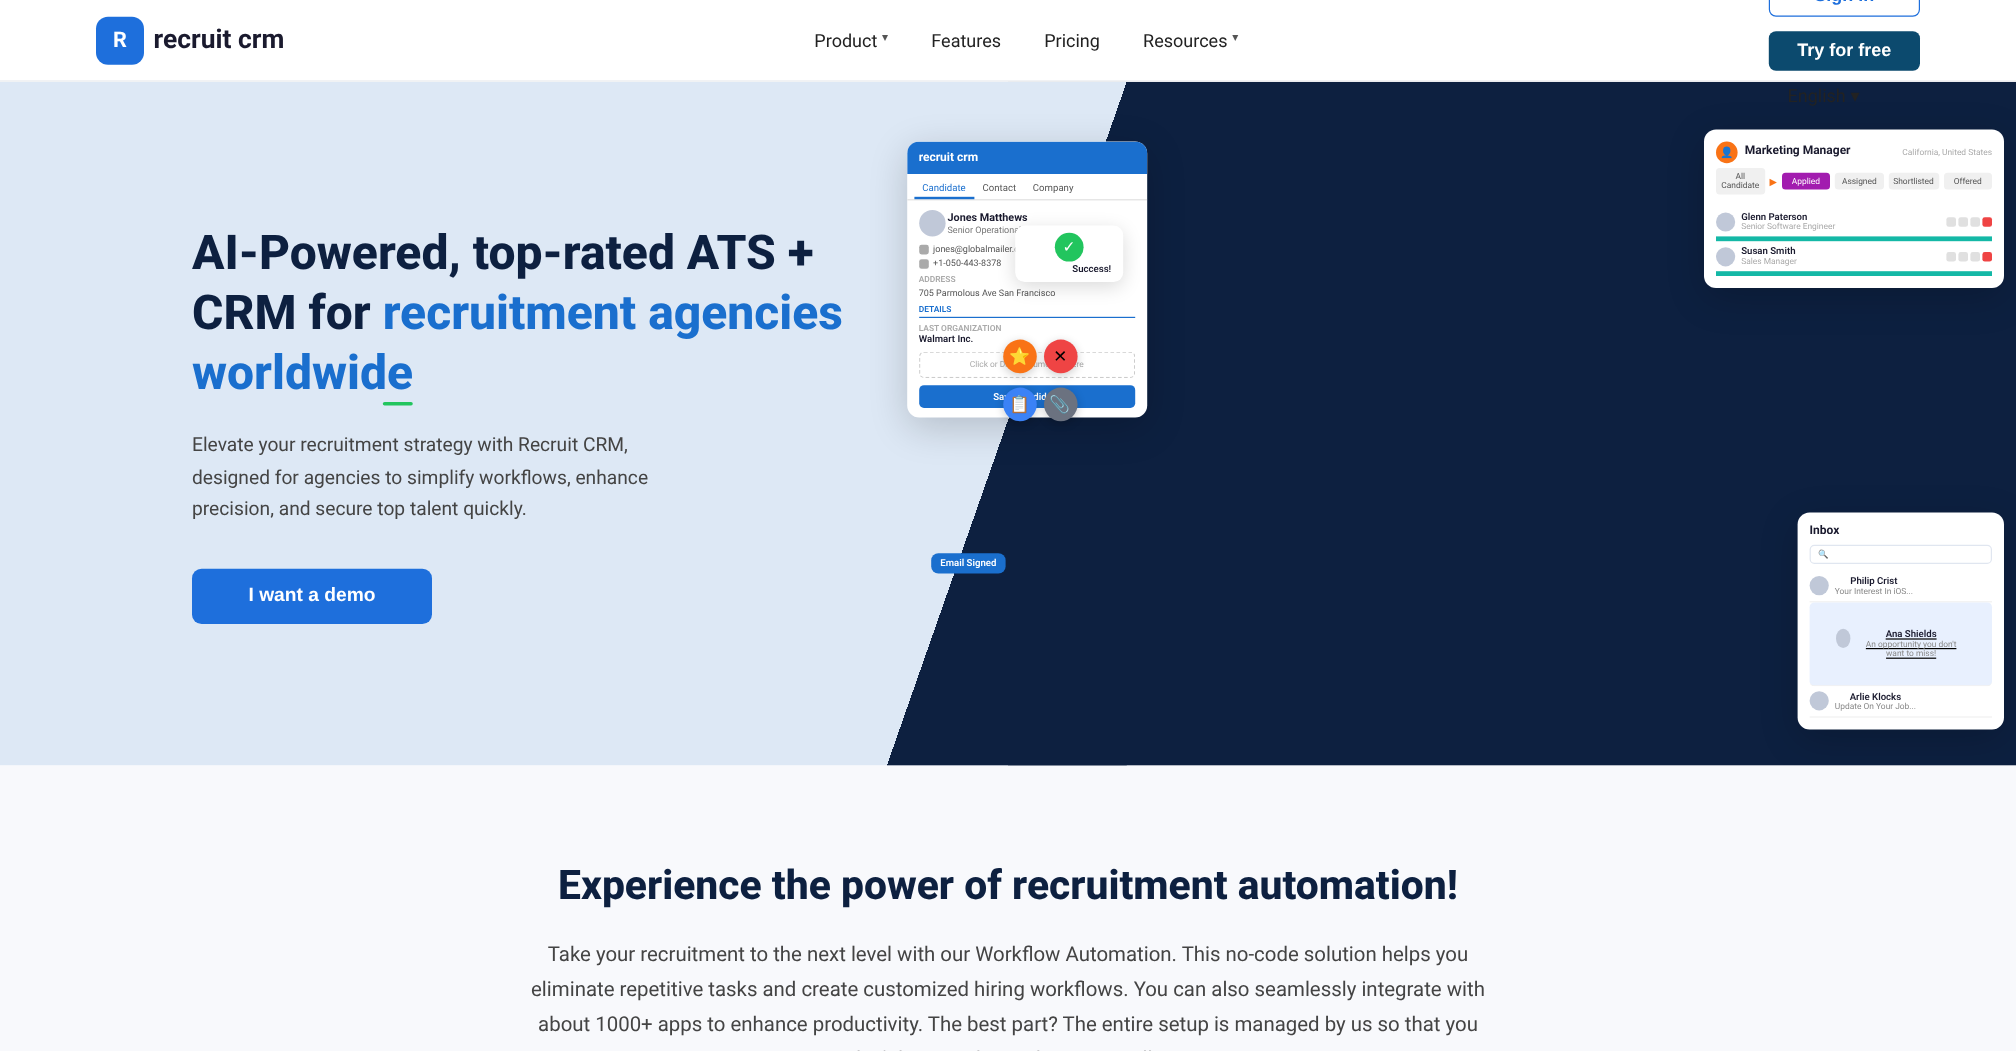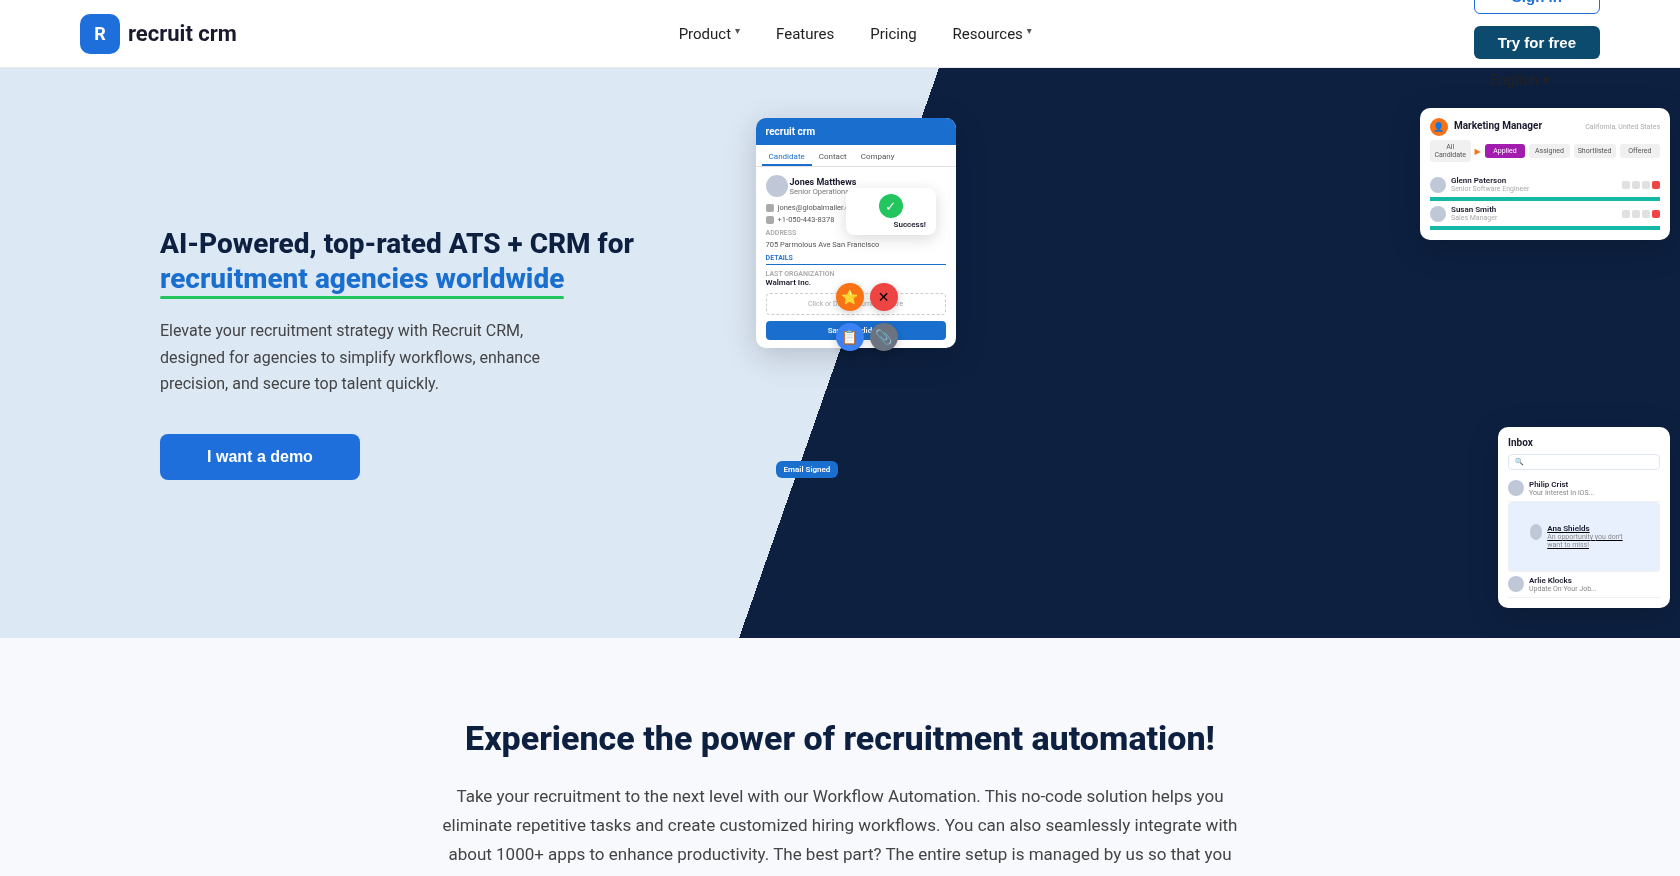--- a/index.html
+++ b/index.html
@@ -50,21 +50,21 @@
     .hero::after {
       content: '';
       position: absolute;
       left: 44%;
       top: 0; bottom: 0;
       width: 200px;
       background: linear-gradient(to right bottom, #dde8f5 50%, #0d2040 50%);
       z-index: 3;
     }
     .hero-title {
-      font-size: 28px; font-weight: 800; color: #0d2040; line-height: 1.25; margin-bottom: 22px;
+      font-size: 40px; font-weight: 800; color: #0d2040; line-height: 1.25; margin-bottom: 22px;
     }
     .hero-title .highlight { color: #1a6fce; position: relative; display: inline; }
     .hero-title .highlight::after {
       content: '';
       position: absolute;
       bottom: -4px; left: 0; right: 0; height: 3px;
       background: #22c55e;
       border-radius: 2px;
     }
     .hero-desc {
@@ -132,21 +132,21 @@
     .p-name { font-size: 8px; font-weight: 600; color: #1a1a2e; }
     .p-role { font-size: 7px; color: #aaa; }
     .p-icons { margin-left: auto; display: flex; gap: 2px; }
     .p-icon-dot { width: 8px; height: 8px; border-radius: 2px; background: #e0e0e0; }
     .card-inbox {
       position: absolute; bottom: 30px; right: 10px;
       width: 172px; background: #fff; border-radius: 10px;
       box-shadow: 0 8px 32px rgba(0,0,0,0.18); padding: 10px; font-size: 8px;
     }
     .inbox-title { font-size: 10px; font-weight: 700; color: #1a1a2e; margin-bottom: 6px; }
-    .inbox-row { display: flex; align-items: flex-start; gap: 5px; padding: 4px 0; border-bottom: 1px solid #f0f0f0; }
+    .inbox-row { display: flex; align-items: flex-start; gap: 5px; padding: 4px 0; border-bottom: 1px solid #f0f0f0; text-align: center; }
     .inbox-name { font-size: 8px; font-weight: 600; color: #1a1a2e; }
     .inbox-msg { font-size: 7px; color: #888; }
     .email-sent-badge {
       position: absolute; bottom: 160px; left: 70px;
       background: #1a6fce; color: #fff; border-radius: 6px; padding: 4px 8px;
       font-size: 8px; font-weight: 600;
     }
     .icon-bubble {
       width: 28px; height: 28px; border-radius: 50%; display: flex; align-items: center; justify-content: center;
       font-size: 14px; box-shadow: 0 2px 8px rgba(0,0,0,0.2);

